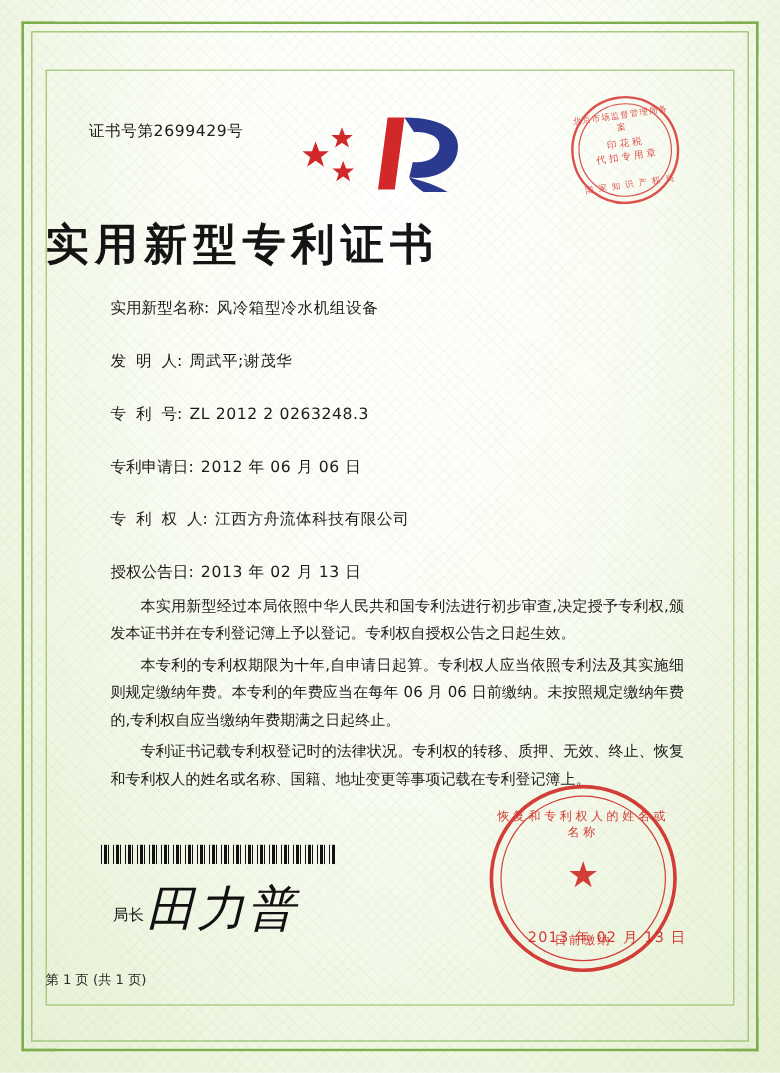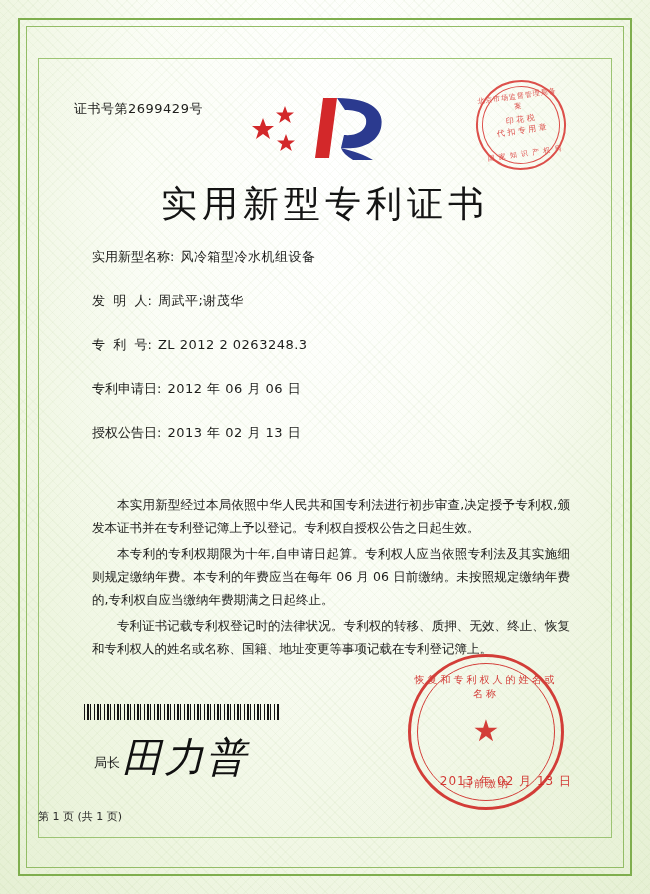--- a/index.html
+++ b/index.html
@@ -142,23 +142,22 @@
     transform: translateY(-50%);
     font-size: 8px;
     line-height: 11px;
   }
 
   .title {
     position: absolute;
     left: 0;
     right: 0;
     top: 122px;
-    text-align: center;
     font-family: "DejaVu Serif", serif;
-    font-weight: normal;
+    font-weight: bold;
     font-size: 36px;
     letter-spacing: 5px;
     color: #141414;
   }
 
   .fields {
     position: absolute;
     left: 42px;
     right: 42px;
     top: 190px;
@@ -345,20 +344,24 @@
       </div>
       <div class="field-row">
         <span class="field-label">专  利  号:</span>
         <span class="field-value">ZL 2012 2 0263248.3</span>
       </div>
       <div class="field-row">
         <span class="field-label">专利申请日:</span>
         <span class="field-value">2012 年 06 月 06 日</span>
       </div>
       <div class="field-row">
+        <span class="field-label">专  利  权  人:</span>
+        <span class="field-value">江西方舟流体科技有限公司</span>
+      </div>
+      <div class="field-row">
         <span class="field-label">授权公告日:</span>
         <span class="field-value">2013 年 02 月 13 日</span>
       </div>
     </div>
 
     <div class="paragraphs">
       <p>本实用新型经过本局依照中华人民共和国专利法进行初步审查,决定授予专利权,颁发本证书并在专利登记簿上予以登记。专利权自授权公告之日起生效。</p>
       <p>本专利的专利权期限为十年,自申请日起算。专利权人应当依照专利法及其实施细则规定缴纳年费。本专利的年费应当在每年 06 月 06 日前缴纳。未按照规定缴纳年费的,专利权自应当缴纳年费期满之日起终止。</p>
       <p>专利证书记载专利权登记时的法律状况。专利权的转移、质押、无效、终止、恢复和专利权人的姓名或名称、国籍、地址变更等事项记载在专利登记簿上。</p>
     </div>

